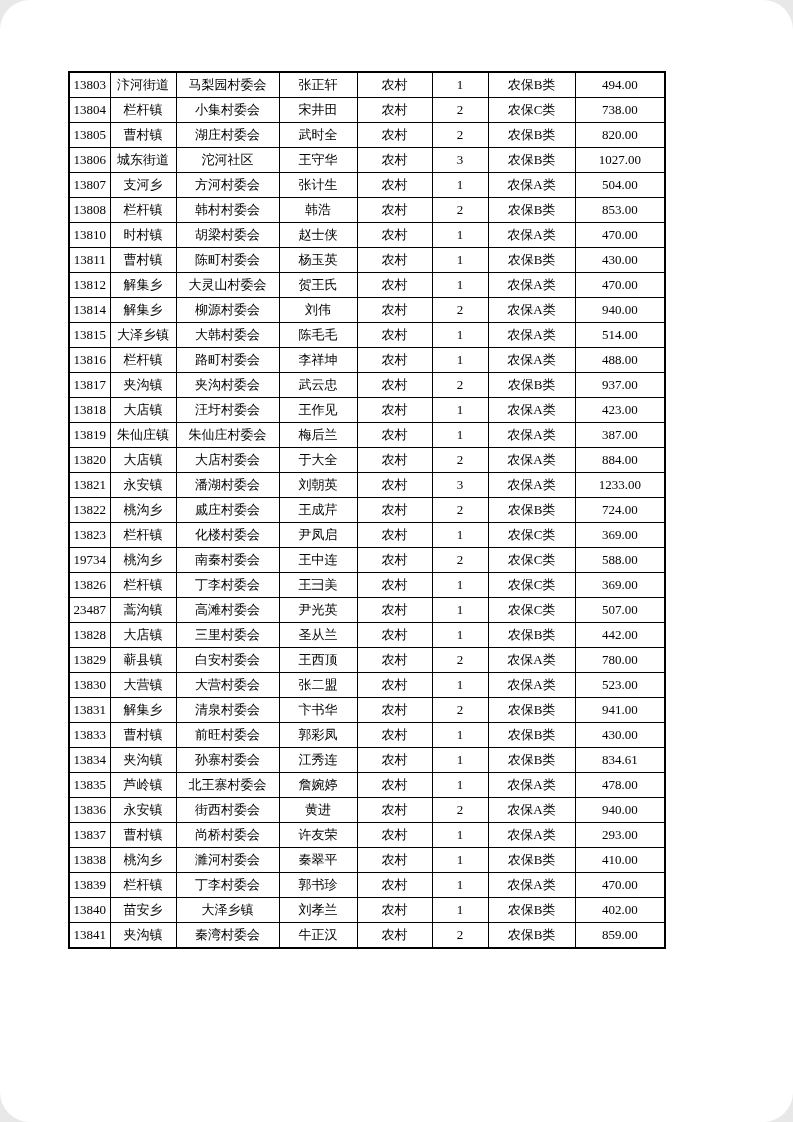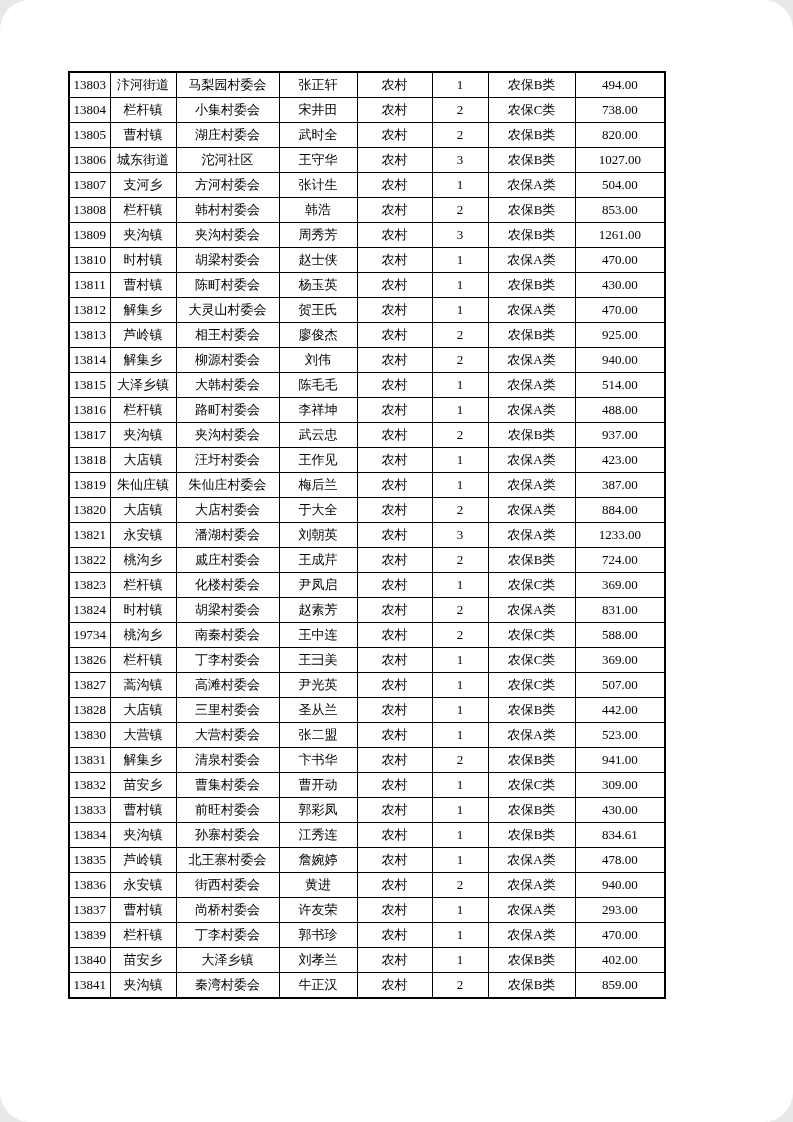--- a/index.html
+++ b/index.html
@@ -117,30 +117,20 @@
         <td>13808</td>
         <td>栏杆镇</td>
         <td>韩村村委会</td>
         <td>韩浩</td>
         <td>农村</td>
         <td>2</td>
         <td>农保B类</td>
         <td class="amount">853.00</td>
       </tr>
         <tr>
-        <td>13809</td>
-        <td>夹沟镇</td>
-        <td>夹沟村委会</td>
-        <td>周秀芳</td>
-        <td>农村</td>
-        <td>3</td>
-        <td>农保B类</td>
-        <td class="amount">1261.00</td>
-      </tr>
-        <tr>
         <td>13810</td>
         <td>时村镇</td>
         <td>胡梁村委会</td>
         <td>赵士侠</td>
         <td>农村</td>
         <td>1</td>
         <td>农保A类</td>
         <td class="amount">470.00</td>
       </tr>
         <tr>
@@ -157,30 +147,20 @@
         <td>13812</td>
         <td>解集乡</td>
         <td>大灵山村委会</td>
         <td>贺王氏</td>
         <td>农村</td>
         <td>1</td>
         <td>农保A类</td>
         <td class="amount">470.00</td>
       </tr>
         <tr>
-        <td>13813</td>
-        <td>芦岭镇</td>
-        <td>相王村委会</td>
-        <td>廖俊杰</td>
-        <td>农村</td>
-        <td>2</td>
-        <td>农保B类</td>
-        <td class="amount">925.00</td>
-      </tr>
-        <tr>
         <td>13814</td>
         <td>解集乡</td>
         <td>柳源村委会</td>
         <td>刘伟</td>
         <td>农村</td>
         <td>2</td>
         <td>农保A类</td>
         <td class="amount">940.00</td>
       </tr>
         <tr>
@@ -267,100 +247,90 @@
         <td>13823</td>
         <td>栏杆镇</td>
         <td>化楼村委会</td>
         <td>尹凤启</td>
         <td>农村</td>
         <td>1</td>
         <td>农保C类</td>
         <td class="amount">369.00</td>
       </tr>
         <tr>
-        <td>13824</td>
-        <td>时村镇</td>
-        <td>胡梁村委会</td>
-        <td>赵素芳</td>
-        <td>农村</td>
-        <td>2</td>
-        <td>农保A类</td>
-        <td class="amount">831.00</td>
-      </tr>
-        <tr>
         <td>19734</td>
         <td>桃沟乡</td>
         <td>南秦村委会</td>
         <td>王中连</td>
         <td>农村</td>
         <td>2</td>
         <td>农保C类</td>
         <td class="amount">588.00</td>
       </tr>
         <tr>
         <td>13826</td>
         <td>栏杆镇</td>
         <td>丁李村委会</td>
         <td>王彐美</td>
         <td>农村</td>
         <td>1</td>
         <td>农保C类</td>
         <td class="amount">369.00</td>
       </tr>
         <tr>
-        <td>13827</td>
+        <td>23487</td>
         <td>蒿沟镇</td>
         <td>高滩村委会</td>
         <td>尹光英</td>
         <td>农村</td>
         <td>1</td>
         <td>农保C类</td>
         <td class="amount">507.00</td>
       </tr>
         <tr>
         <td>13828</td>
         <td>大店镇</td>
         <td>三里村委会</td>
         <td>圣从兰</td>
         <td>农村</td>
         <td>1</td>
         <td>农保B类</td>
         <td class="amount">442.00</td>
       </tr>
         <tr>
+        <td>13829</td>
+        <td>蕲县镇</td>
+        <td>白安村委会</td>
+        <td>王西顶</td>
+        <td>农村</td>
+        <td>2</td>
+        <td>农保A类</td>
+        <td class="amount">780.00</td>
+      </tr>
+        <tr>
         <td>13830</td>
         <td>大营镇</td>
         <td>大营村委会</td>
         <td>张二盟</td>
         <td>农村</td>
         <td>1</td>
         <td>农保A类</td>
         <td class="amount">523.00</td>
       </tr>
         <tr>
         <td>13831</td>
         <td>解集乡</td>
         <td>清泉村委会</td>
         <td>卞书华</td>
         <td>农村</td>
         <td>2</td>
         <td>农保B类</td>
         <td class="amount">941.00</td>
       </tr>
         <tr>
-        <td>13832</td>
-        <td>苗安乡</td>
-        <td>曹集村委会</td>
-        <td>曹开动</td>
-        <td>农村</td>
-        <td>1</td>
-        <td>农保C类</td>
-        <td class="amount">309.00</td>
-      </tr>
-        <tr>
         <td>13833</td>
         <td>曹村镇</td>
         <td>前旺村委会</td>
         <td>郭彩凤</td>
         <td>农村</td>
         <td>1</td>
         <td>农保B类</td>
         <td class="amount">430.00</td>
       </tr>
         <tr>
@@ -395,20 +365,30 @@
       </tr>
         <tr>
         <td>13837</td>
         <td>曹村镇</td>
         <td>尚桥村委会</td>
         <td>许友荣</td>
         <td>农村</td>
         <td>1</td>
         <td>农保A类</td>
         <td class="amount">293.00</td>
+      </tr>
+        <tr>
+        <td>13838</td>
+        <td>桃沟乡</td>
+        <td>濉河村委会</td>
+        <td>秦翠平</td>
+        <td>农村</td>
+        <td>1</td>
+        <td>农保B类</td>
+        <td class="amount">410.00</td>
       </tr>
         <tr>
         <td>13839</td>
         <td>栏杆镇</td>
         <td>丁李村委会</td>
         <td>郭书珍</td>
         <td>农村</td>
         <td>1</td>
         <td>农保A类</td>
         <td class="amount">470.00</td>

